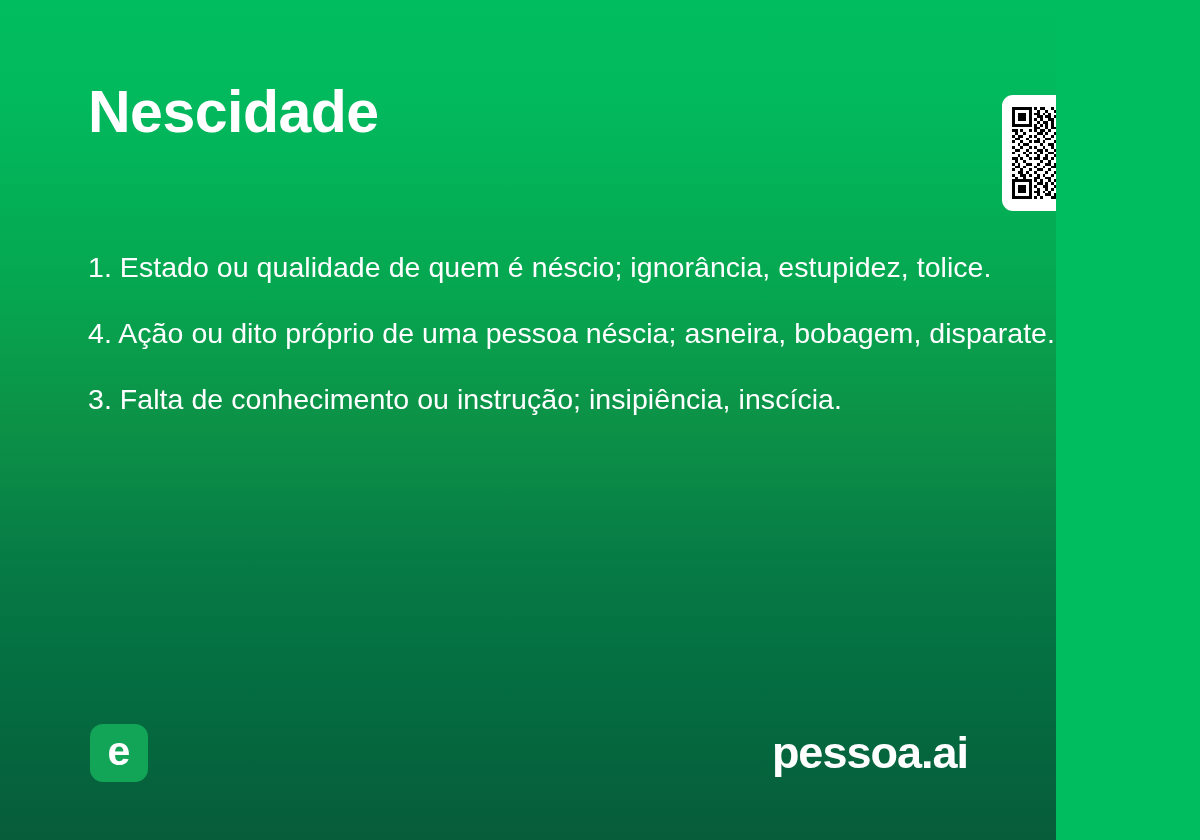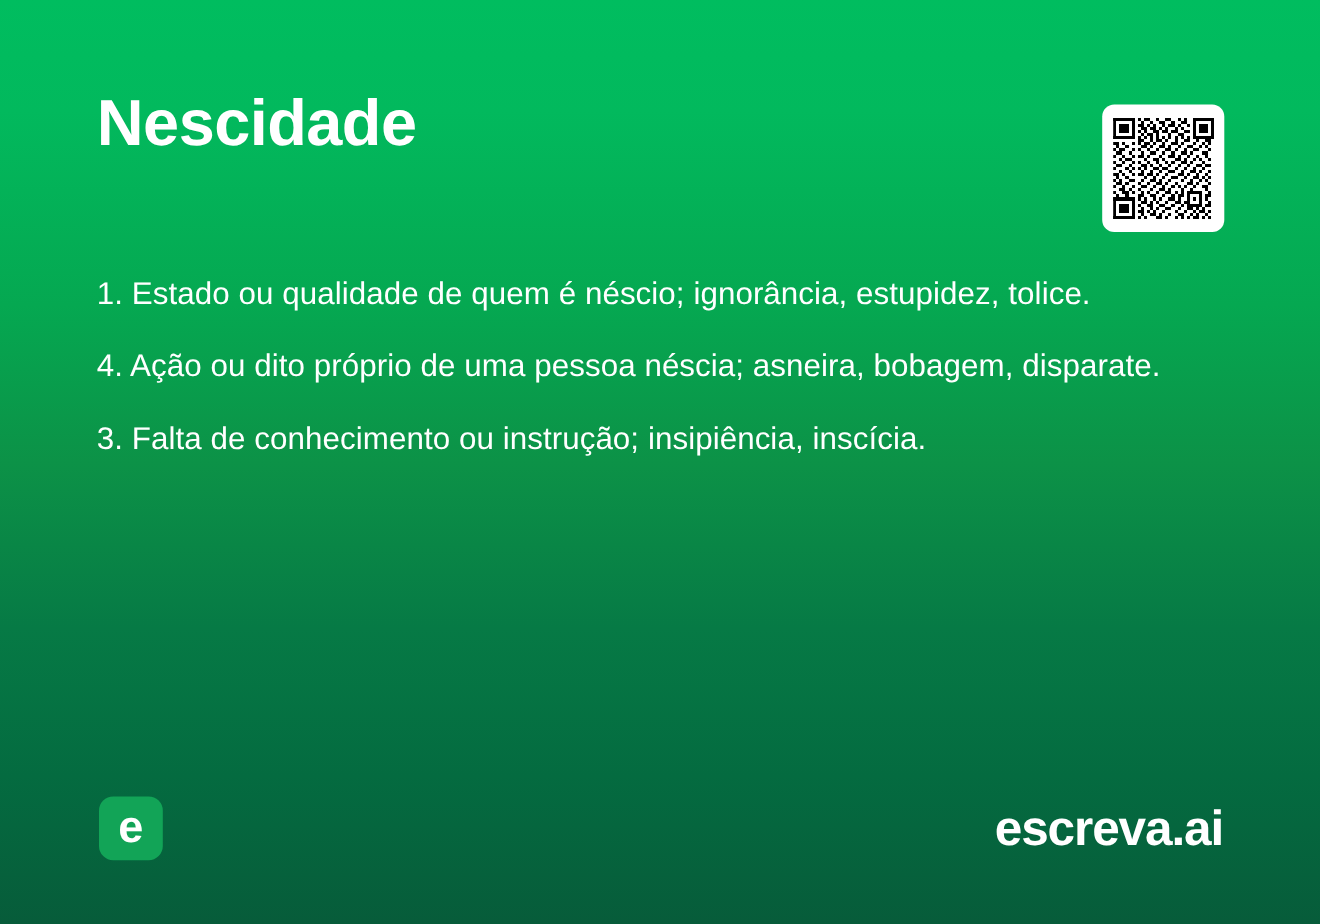--- a/index.html
+++ b/index.html
@@ -10,21 +10,21 @@
     overflow: hidden;
   }
 
   body {
     font-family: "Liberation Sans", sans-serif;
     background: #00bd5f;
   }
 
   #card {
     position: relative;
-    width: 1200px;
+    width: 1056px;
     height: 840px;
     background: linear-gradient(180deg,
         #00bd5f 0%,
         #02b95d 12%,
         #05a851 33%,
         #0c9247 50%,
         #067a45 68%,
         #046b40 84%,
         #075c3a 100%);
     overflow: hidden;
@@ -467,15 +467,15 @@
         <rect x="29" y="32" width="1" height="1"></rect>
           <rect x="31" y="32" width="1" height="1"></rect>
       </g>
     </svg>
   </div>
 
   <div id="brand-mark">
     <span id="brand-mark-letter">e</span>
   </div>
 
-  <div id="wordmark">escreva.ai</div>
+  <div id="wordmark">pessoa.ai</div>
 
 </div>
 
 </body></html>

